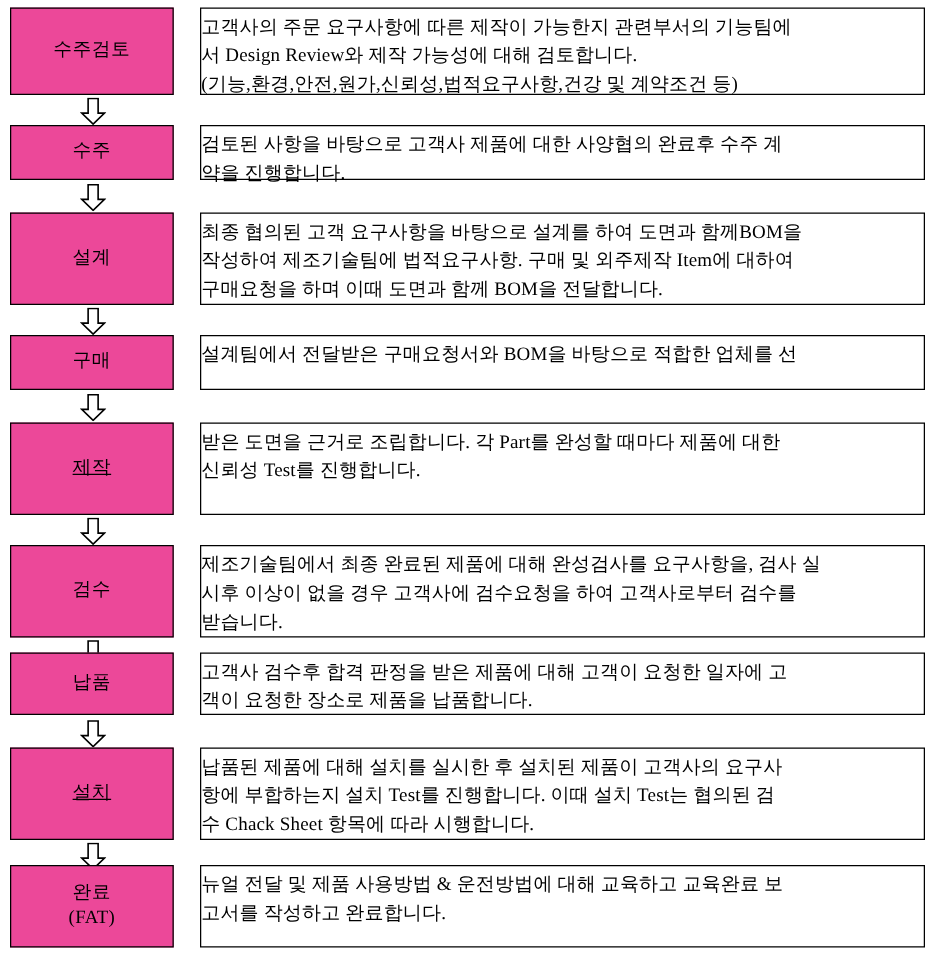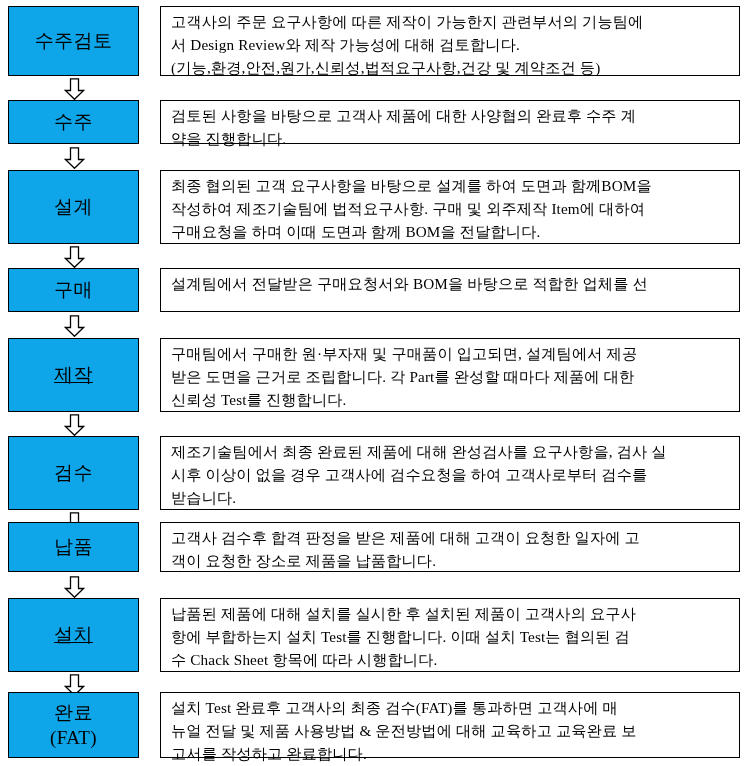--- a/index.html
+++ b/index.html
@@ -30,45 +30,45 @@
     width: 745px;
   }
 
   .stage-box {
     position: absolute;
     left: 8px;
     top: 0;
     width: 131px;           
     box-sizing: border-box;
     border: 1px solid #000000;
-    background: #0ea5e9;
+    background: #ec4899;
     display: flex;
     flex-direction: column;
     align-items: center;
     justify-content: center;
     text-align: center;
     line-height: 1.32;
-    font-size: 19px;
+    font-size: 15px;
     letter-spacing: 0.4px;
   }
 
   .stage-label-line {
     display: block;
     white-space: nowrap;
   }
 
   .desc-box {
     position: absolute;
     left: 160px;
     top: 0;
     width: 580px;           
     box-sizing: border-box;
     border: 1px solid #000000;
     background: #ffffff;
-    padding: 3px 5px 2px 10px;
+    padding: 3px 5px 2px 0;
     font-size: 15.2px;
     line-height: 1.52;
     text-align: justify;
     text-justify: inter-character;
     word-break: break-all;
     letter-spacing: 0.1px;
   }
 
   .desc-line {
     display: block;
@@ -151,21 +151,20 @@
         <svg viewBox="0 0 21 22" xmlns="http://www.w3.org/2000/svg" aria-hidden="true">
           <path d="M6.5 0.8 L14.5 0.8 L14.5 12.5 L19.6 12.5 L10.5 21.3 L1.4 12.5 L6.5 12.5 Z" fill="#ffffff" stroke="#000000" stroke-width="1.3" stroke-linejoin="miter"></path>
         </svg>
       </div>
     </div>
     <div class="stage-row" style="top: 0px;">
       <div class="stage-box" style="top: 338px; height: 74px; text-decoration: underline;">
         <span class="stage-label-line">제작</span>
       </div>
       <div class="desc-box" style="top: 338px; height: 74px;">
-        <span class="desc-line spread">구매팀에서 구매한 원·부자재 및 구매품이 입고되면, 설계팀에서 제공</span>
         <span class="desc-line spread">받은 도면을 근거로 조립합니다. 각 Part를 완성할 때마다 제품에 대한</span>
         <span class="desc-line spread">신뢰성 Test를 진행합니다.</span>
       </div>
       <div class="arrow" style="top: 414px;">
         <svg viewBox="0 0 21 22" xmlns="http://www.w3.org/2000/svg" aria-hidden="true">
           <path d="M6.5 0.8 L14.5 0.8 L14.5 12.5 L19.6 12.5 L10.5 21.3 L1.4 12.5 L6.5 12.5 Z" fill="#ffffff" stroke="#000000" stroke-width="1.3" stroke-linejoin="miter"></path>
         </svg>
       </div>
     </div>
     <div class="stage-row" style="top: 0px;">
@@ -211,18 +210,17 @@
           <path d="M6.5 0.8 L14.5 0.8 L14.5 12.5 L19.6 12.5 L10.5 21.3 L1.4 12.5 L6.5 12.5 Z" fill="#ffffff" stroke="#000000" stroke-width="1.3" stroke-linejoin="miter"></path>
         </svg>
       </div>
     </div>
     <div class="stage-row" style="top: 0px;">
       <div class="stage-box" style="top: 692px; height: 66px;">
         <span class="stage-label-line">완료</span>
         <span class="stage-label-line">(FAT)</span>
       </div>
       <div class="desc-box" style="top: 692px; height: 66px;">
-        <span class="desc-line spread">설치 Test 완료후 고객사의 최종 검수(FAT)를 통과하면 고객사에 매</span>
         <span class="desc-line spread">뉴얼 전달 및 제품 사용방법 &amp; 운전방법에 대해 교육하고 교육완료 보</span>
         <span class="desc-line spread">고서를 작성하고 완료합니다.</span>
       </div>
     </div>
   </div>
 
 </body></html>

